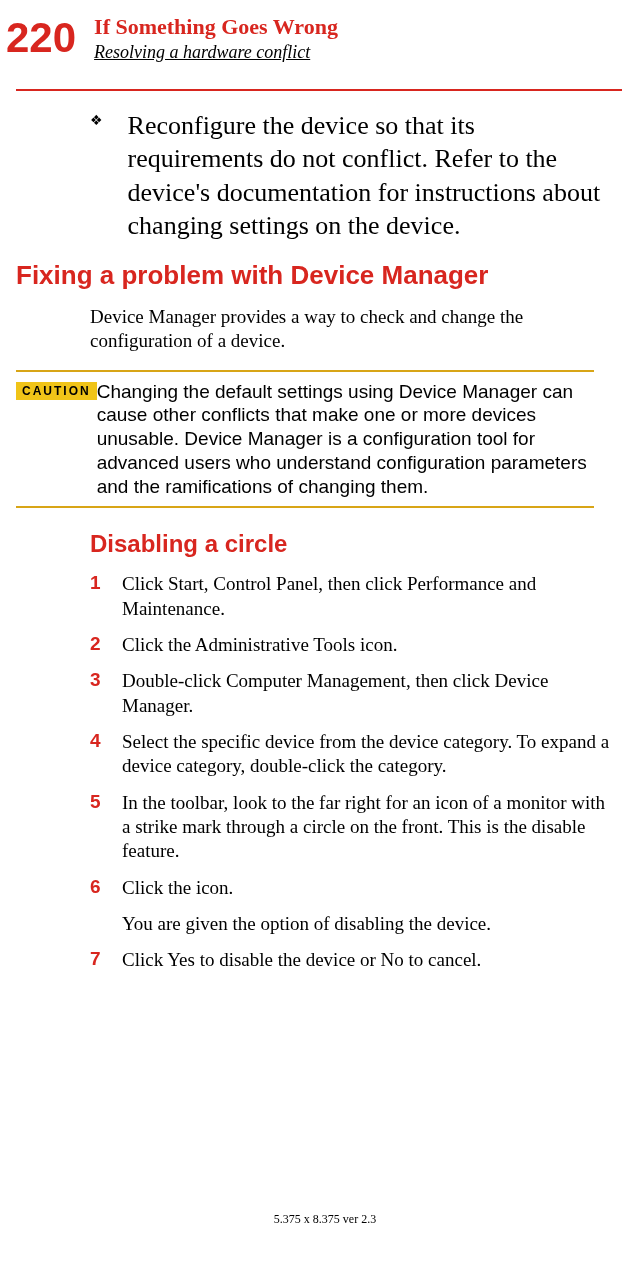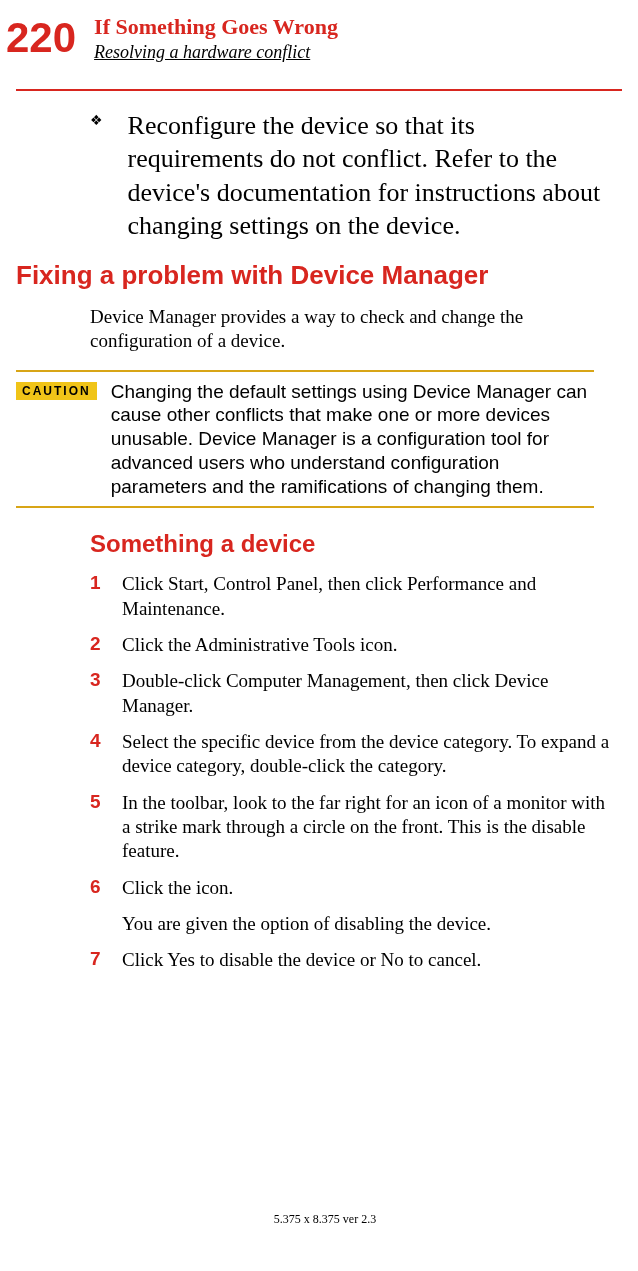--- a/index.html
+++ b/index.html
@@ -99,21 +99,20 @@
   .caution-badge {
     background: #f0c418;
     color: #000;
     font-family: Arial, sans-serif;
     font-weight: bold;
     font-size: 12px;
     letter-spacing: 2px;
     padding: 3px 6px;
     height: 18px;
     line-height: 12px;
-    margin-right: 14px;
     flex-shrink: 0;
     margin-top: 2px;
   }
   .caution-text {
     font-family: "Arial Narrow", Arial, sans-serif;
     font-stretch: condensed;
     font-size: 19px;
     line-height: 1.25;
   }
   .ol-item {
@@ -178,21 +177,21 @@
     <hr class="caution-hr">
     <div class="caution-row">
       <span class="caution-badge">CAUTION</span>
       <span class="caution-text">Changing the default settings using Device Manager can cause other conflicts that make one or more devices unusable. Device Manager is a configuration tool for advanced users who understand configuration parameters and the ramifications of changing them.</span>
     </div>
     <hr class="caution-hr">
   </div>
 
   <div style="height:22px"></div>
 
-  <div class="h2-red">Something a device</div>
+  <div class="h2-red">Disabling a circle</div>
 
   <div class="ol-item">
     <span class="ol-num">1</span>
     <span class="ol-body">
       <span>Click </span><b>Start</b><span>, </span><b>Control Panel</b><span>, then click </span><b>Performance and Maintenance</b><span>.</span>
     </span>
   </div>
 
   <div class="ol-item">
     <span class="ol-num">2</span>

